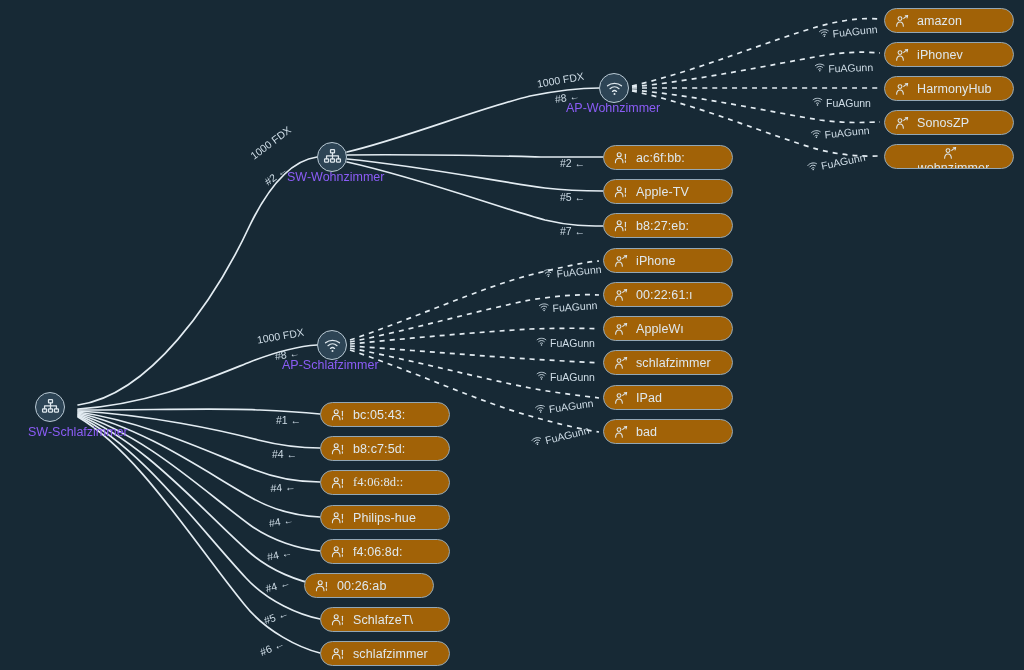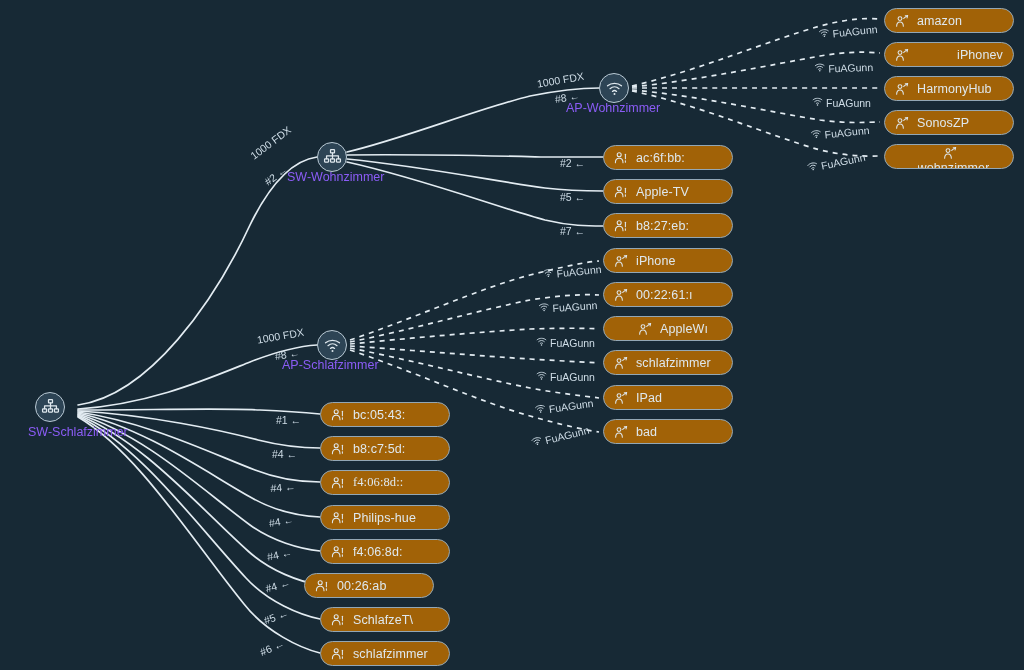--- a/index.html
+++ b/index.html
@@ -317,21 +317,21 @@
       </div>
       <div class="ssid" style="left: 538px; top: 302px; transform: rotate(-4deg);">
         <span><svg viewBox="0 0 24 24" fill="none" stroke="#cfdde7" stroke-width="1.9" stroke-linecap="round" stroke-linejoin="round">
             <path d="M2.4 8.2 C7.4 3.8 16.6 3.8 21.6 8.2"></path>
             <path d="M5.8 12.2 C9.4 8.9 14.6 8.9 18.2 12.2"></path>
             <path d="M9.3 16.2 C11 14.6 13 14.6 14.7 16.2"></path>
             <circle cx="12" cy="19.4" r="1.6" fill="#cfdde7" stroke="none"></circle>
           </svg></span>
         <span>FuAGunn</span>
       </div>
-      <div class="pill" style="left: 603px; top: 316px; width: 130px; justify-content: center;">
+      <div class="pill" style="left: 603px; top: 316px; width: 130px;">
         <span class="gly"><svg viewBox="0 0 24 24" fill="none" stroke="#dfe8ee" stroke-width="1.6" stroke-linecap="round" stroke-linejoin="round">
             <circle cx="9" cy="8.4" r="2.9"></circle>
             <path d="M4 20 C4 15.2 6.3 13.4 9 13.4 C11.7 13.4 14 15.2 14 20"></path>
             <path d="M14.6 8.2 C16.6 6.4 18.4 5.1 20.4 3.9"></path>
             <path d="M20.4 3.9 L16.9 4.0 M20.4 3.9 L19.6 7.3"></path>
           </svg></span>
         <span class="lbl">AppleWı</span>
       </div>
       <div class="ssid" style="left: 536px; top: 336px; transform: rotate(0deg);">
         <span><svg viewBox="0 0 24 24" fill="none" stroke="#cfdde7" stroke-width="1.9" stroke-linecap="round" stroke-linejoin="round">
@@ -407,21 +407,21 @@
       </div>
       <div class="ssid" style="left: 818px; top: 28px; transform: rotate(-6deg);">
         <span><svg viewBox="0 0 24 24" fill="none" stroke="#cfdde7" stroke-width="1.9" stroke-linecap="round" stroke-linejoin="round">
             <path d="M2.4 8.2 C7.4 3.8 16.6 3.8 21.6 8.2"></path>
             <path d="M5.8 12.2 C9.4 8.9 14.6 8.9 18.2 12.2"></path>
             <path d="M9.3 16.2 C11 14.6 13 14.6 14.7 16.2"></path>
             <circle cx="12" cy="19.4" r="1.6" fill="#cfdde7" stroke="none"></circle>
           </svg></span>
         <span>FuAGunn</span>
       </div>
-      <div class="pill" style="left: 884px; top: 42px; width: 130px; gap: 40px;">
+      <div class="pill" style="left: 884px; top: 42px; width: 130px;">
         <span class="gly"><svg viewBox="0 0 24 24" fill="none" stroke="#dfe8ee" stroke-width="1.6" stroke-linecap="round" stroke-linejoin="round">
             <circle cx="9" cy="8.4" r="2.9"></circle>
             <path d="M4 20 C4 15.2 6.3 13.4 9 13.4 C11.7 13.4 14 15.2 14 20"></path>
             <path d="M14.6 8.2 C16.6 6.4 18.4 5.1 20.4 3.9"></path>
             <path d="M20.4 3.9 L16.9 4.0 M20.4 3.9 L19.6 7.3"></path>
           </svg></span>
         <span class="lbl">iPhonev</span>
       </div>
       <div class="ssid" style="left: 814px; top: 62px; transform: rotate(-2deg);">
         <span><svg viewBox="0 0 24 24" fill="none" stroke="#cfdde7" stroke-width="1.9" stroke-linecap="round" stroke-linejoin="round">

